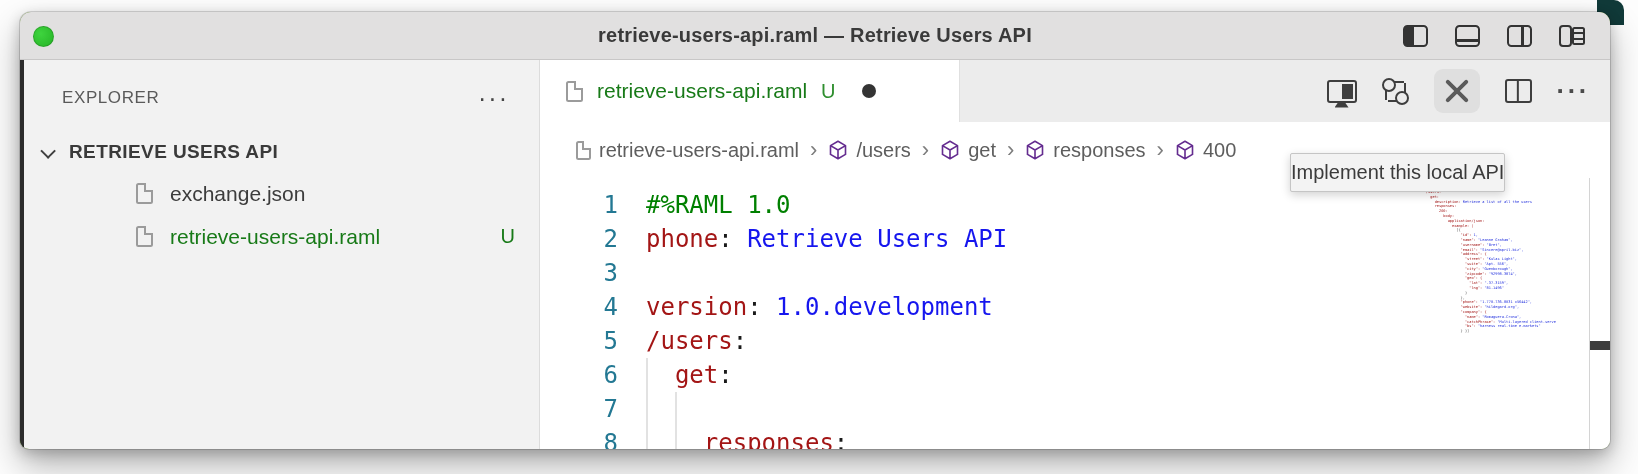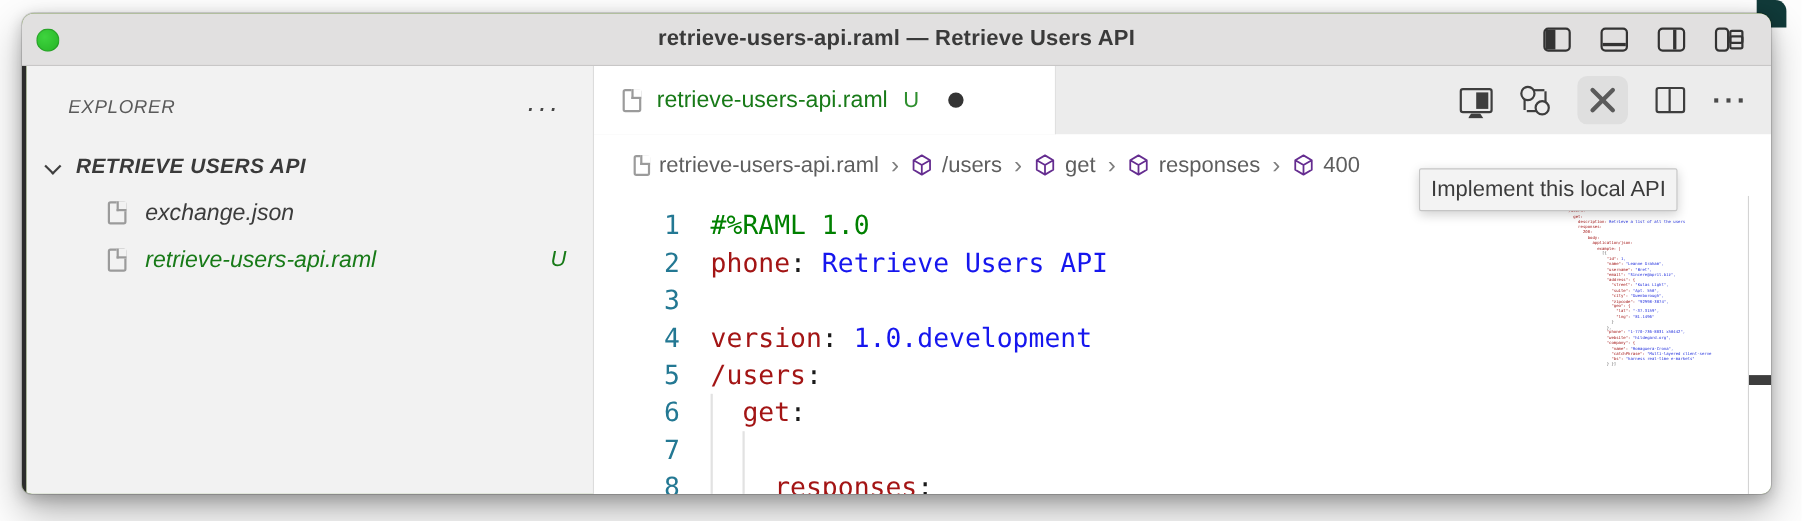--- a/index.html
+++ b/index.html
@@ -26,29 +26,29 @@
   .ic-toggle-panel::before{content:"";position:absolute;left:0;right:0;bottom:3.5px;height:2.3px;background:#333;}
   .ic-toggle-secondary-sidebar{width:25px;height:22px;border:2.3px solid #333;border-radius:4.5px;}
   .ic-toggle-secondary-sidebar::before{content:"";position:absolute;top:0;bottom:0;right:6.5px;width:2.3px;background:#333;}
   .ic-customize-layout{width:13px;height:22px;border:2.3px solid #333;border-radius:4px;margin-right:16px;}
   .ic-customize-layout::before{content:"";position:absolute;right:-15px;top:0;width:9px;height:9px;border:2.3px solid #333;border-radius:2.5px;}
   .ic-customize-layout::after{content:"";position:absolute;right:-15px;bottom:0;width:9px;height:9px;border:2.3px solid #333;border-radius:2.5px;}
   
   .wbody{display:flex;height:389px;}
   .left-strip{width:4px;background:#2c2c2c;flex:none;}
   
-  .sidebar{width:516px;flex:none;background:#f2f2f2;border-right:1px solid #dcdcdc;font-style:italic;--pg:#f2f2f2;}
+  .sidebar{width:516px;flex:none;background:#f2f2f2;border-right:1px solid #dcdcdc;--pg:#f2f2f2;}
   .sb-head{display:flex;justify-content:space-between;align-items:center;padding:28px 30px 0 38px;}
   .sb-title{font-size:17px;color:#5a5a5a;letter-spacing:.6px;}
   .sb-more{font-size:25px;color:#454545;letter-spacing:2px;line-height:14px;cursor:default;}
   .folder-row{margin-top:24px;height:40px;display:flex;align-items:center;gap:14px;padding-left:14px;}
   .chev{width:11px;height:11px;border-left:2.4px solid #3f3f3f;border-bottom:2.4px solid #3f3f3f;
         transform:rotate(-45deg) translateY(-2px);margin-left:6px;}
   .folder-label{font-size:19px;font-weight:700;color:#3a3a3a;letter-spacing:.4px;}
-  .file-row{height:43px;display:flex;align-items:center;gap:17px;padding-left:74px;position:relative;}
+  .file-row{height:43px;display:flex;align-items:center;gap:17px;padding-left:112px;position:relative;}
   .file-name{font-size:21px;color:#3c3c3c;}
   .file-badge{position:absolute;right:24px;font-size:20px;color:#187a18;}
   .file-row.untracked .file-name{color:#187a18;}
   .file-icon{position:relative;width:17px;height:21px;border:2px solid #9b9b9b;border-radius:2.5px;flex:none;background:var(--pg,#fff);}
   .file-icon::before{content:"";position:absolute;top:-2px;right:-2px;width:7px;height:7px;background:var(--pg,#fff);
                      border-left:2px solid #9b9b9b;border-bottom:2px solid #9b9b9b;}
   
   .editor{flex:1;display:flex;flex-direction:column;position:relative;background:#fff;--pg:#fff;}
   .tabbar{height:62px;background:#ececec;display:flex;position:relative;flex:none;}
   .tab{width:420px;background:#fff;border-right:1px solid #e0e0e0;display:flex;align-items:center;
@@ -97,21 +97,21 @@
   
   .minimap{position:absolute;top:0;bottom:0;right:20px;width:176px;border-right:1px solid #d4d4d4;
            padding:12px 0 0 12px;background:#fff;}
   .mml{white-space:pre;font-family:"DejaVu Sans Mono",monospace;font-size:3.6px;line-height:4.8px;}
   .mk-k{color:#a31515;}
   .mk-v{color:#2230dd;}
   .mk-p{color:#555;}
   .dark-bar{position:absolute;right:0;top:163px;width:20px;height:9px;background:#3d3d3d;}
   
   .tooltip{position:absolute;left:750px;top:93px;height:39px;display:flex;align-items:center;
-           padding:0 10px;background:#f3f3f3;border:1px solid #c5c5c5;border-radius:2px;
+           padding:0 0;background:#f3f3f3;border:1px solid #c5c5c5;border-radius:2px;
            box-shadow:0 3px 10px rgba(0,0,0,.18);font-size:20px;color:#3b3b3b;white-space:nowrap;z-index:40;}
 </style>
 </head>
 <body>
 
 <div class="stage">
   <div class="teal-corner"></div>
 
   <div class="window">
 

